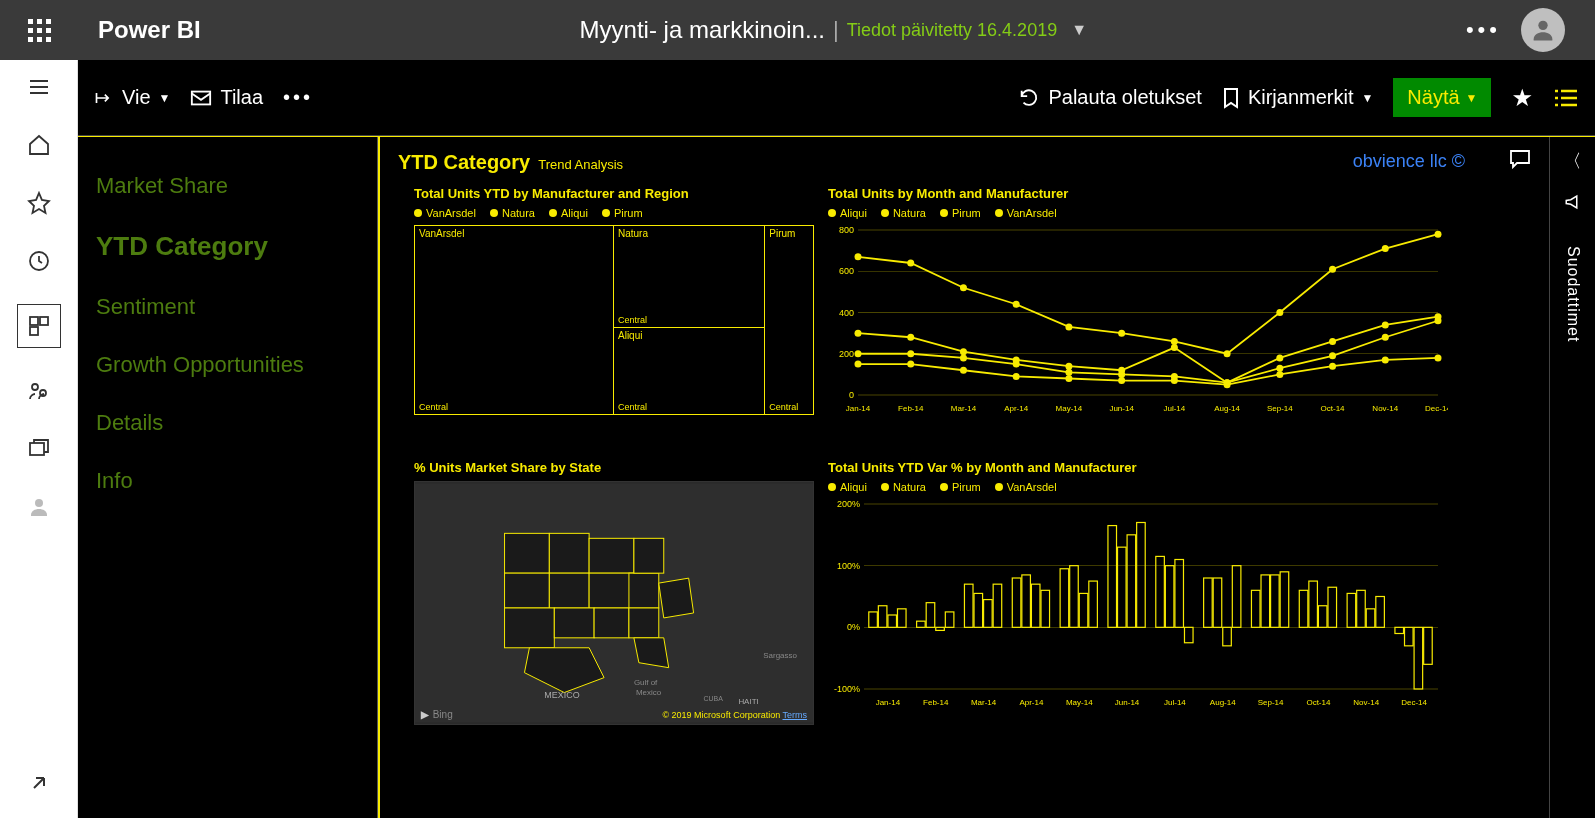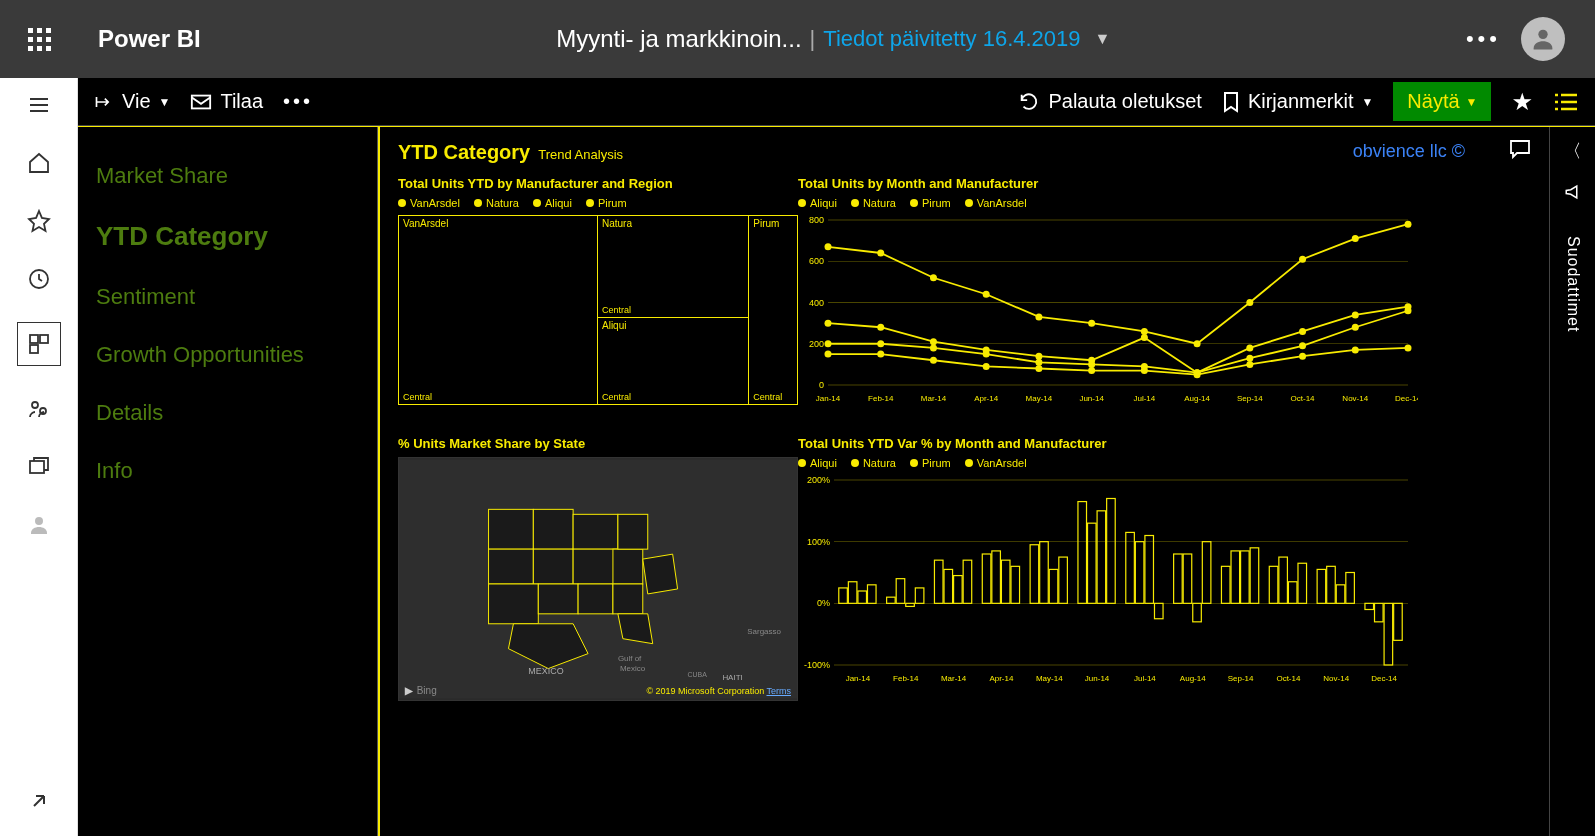--- a/index.html
+++ b/index.html
@@ -1,46 +1,46 @@
 <!DOCTYPE html>
 <html><head>
 <meta charset="utf-8">
 <style>
   * { box-sizing: border-box; margin: 0; padding: 0; font-family: "Segoe UI", Arial, sans-serif; }
   body { width: 1595px; height: 836px; background: #fff; overflow: hidden; }
   
   
-  .top-header { height: 78px; background: #3a3a3a; display: flex; align-items: center; color: #fff; }
+  .top-header { height: 60px; background: #3a3a3a; display: flex; align-items: center; color: #fff; }
   .waffle { width: 78px; display: flex; align-items: center; justify-content: center; }
   .waffle-grid { display: grid; grid-template-columns: repeat(3,5px); grid-template-rows: repeat(3,5px); gap: 4px; }
   .waffle-grid span { background: #fff; width: 5px; height: 5px; }
   .app-title { font-size: 24px; font-weight: 600; margin-left: 20px; }
   .header-center { flex: 1; text-align: center; display: flex; align-items: center; justify-content: center; gap: 8px; }
   .report-name { font-size: 24px; font-weight: 400; color: #fff; }
   .header-sep { color: #aaa; font-size: 22px; }
-  .updated { color: #0ea5e9; font-size: 22px; }
+  .updated { color: #84cc16; font-size: 18px; }
   .chev-down { font-size: 16px; color: #ccc; margin-left: 6px; }
   .header-right { display: flex; align-items: center; gap: 20px; padding-right: 30px; }
   .dots { font-size: 22px; letter-spacing: 4px; color: #fff; }
   .avatar { width: 44px; height: 44px; border-radius: 50%; background: #bfbfbf; display: flex; align-items: center; justify-content: center; }
   .avatar svg { width: 28px; height: 28px; fill: #666; }
   
   
   .main { display: flex; height: calc(100% - 78px); }
   
   
   .left-nav { width: 78px; background: #fff; border-right: 1px solid #e0e0e0; display: flex; flex-direction: column; align-items: center; padding-top: 12px; gap: 28px; }
   .left-nav .icon { width: 30px; height: 30px; display: flex; align-items: center; justify-content: center; color: #333; cursor: pointer; }
   .left-nav .icon.selected { border: 1px solid #333; padding: 6px; width: 44px; height: 44px; }
   .left-nav .spacer { flex: 1; }
   .left-nav .bottom { margin-bottom: 20px; }
   
   
   .content-col { flex: 1; display: flex; flex-direction: column; background: #000; }
-  .action-bar { height: 48px; background: #000; display: flex; align-items: center; padding: 0 16px; color: #fff; gap: 20px; border-bottom: 1px solid #444; }
+  .action-bar { height: 76px; background: #000; display: flex; align-items: center; padding: 0 16px; color: #fff; gap: 20px; border-bottom: 1px solid #444; }
   .ab-item { display: flex; align-items: center; gap: 8px; font-size: 20px; cursor: pointer; }
   .ab-spacer { flex: 1; }
   .nayta-btn { background: #018a00; color: #f8eb00; padding: 8px 14px; display: flex; align-items: center; gap: 6px; font-size: 20px; }
   .star-icon { color: #fff; font-size: 24px; }
   
   
   .report-body { flex: 1; display: flex; border-top: 1px solid #f8eb00; }
   
   
   .page-nav { width: 300px; background: #000; padding: 20px 18px; border-right: 1px solid #555; }
@@ -48,21 +48,21 @@
   .page-nav-item.selected { font-weight: 700; font-size: 26px; }
   
   
   .canvas { flex: 1; background: #000; padding: 14px 18px; position: relative; overflow: hidden; border-left: 2px solid #f8eb00; }
   .canvas-title { display: flex; align-items: baseline; gap: 8px; margin-bottom: 12px; }
   .canvas-title .main-t { color: #f8eb00; font-weight: 700; font-size: 20px; }
   .canvas-title .sub-t { color: #f8eb00; font-size: 13px; text-align: right; }
   .copyright { position: absolute; top: 14px; right: 84px; color: #3b82f6; font-size: 18px; }
   .comment-icon { position: absolute; top: 12px; right: 18px; color: #fff; font-size: 20px; }
   
-  .vis-grid { display: grid; grid-template-columns: 400px 1fr; grid-template-rows: 260px 280px; gap: 0; margin-top: 6px; }
+  .vis-grid { display: grid; grid-template-columns: 400px 1fr; grid-template-rows: 260px 280px; gap: 14px; margin-top: 6px; margin-left: 16px; }
   
   .vis { }
   .vis-title { color: #f8eb00; font-weight: 700; font-size: 13px; margin-bottom: 6px; }
   .legend { display: flex; gap: 14px; margin-bottom: 6px; }
   .legend-item { color: #f8eb00; font-size: 11px; display: flex; align-items: center; gap: 4px; }
   .legend-dot { width: 8px; height: 8px; border-radius: 50%; background: #f8eb00; }
   
   
   .treemap { border: 1px solid #f8eb00; height: 190px; display: flex; font-size: 10px; color: #f8eb00; }
   .tm-col { border-right: 1px solid #f8eb00; display: flex; flex-direction: column; }

